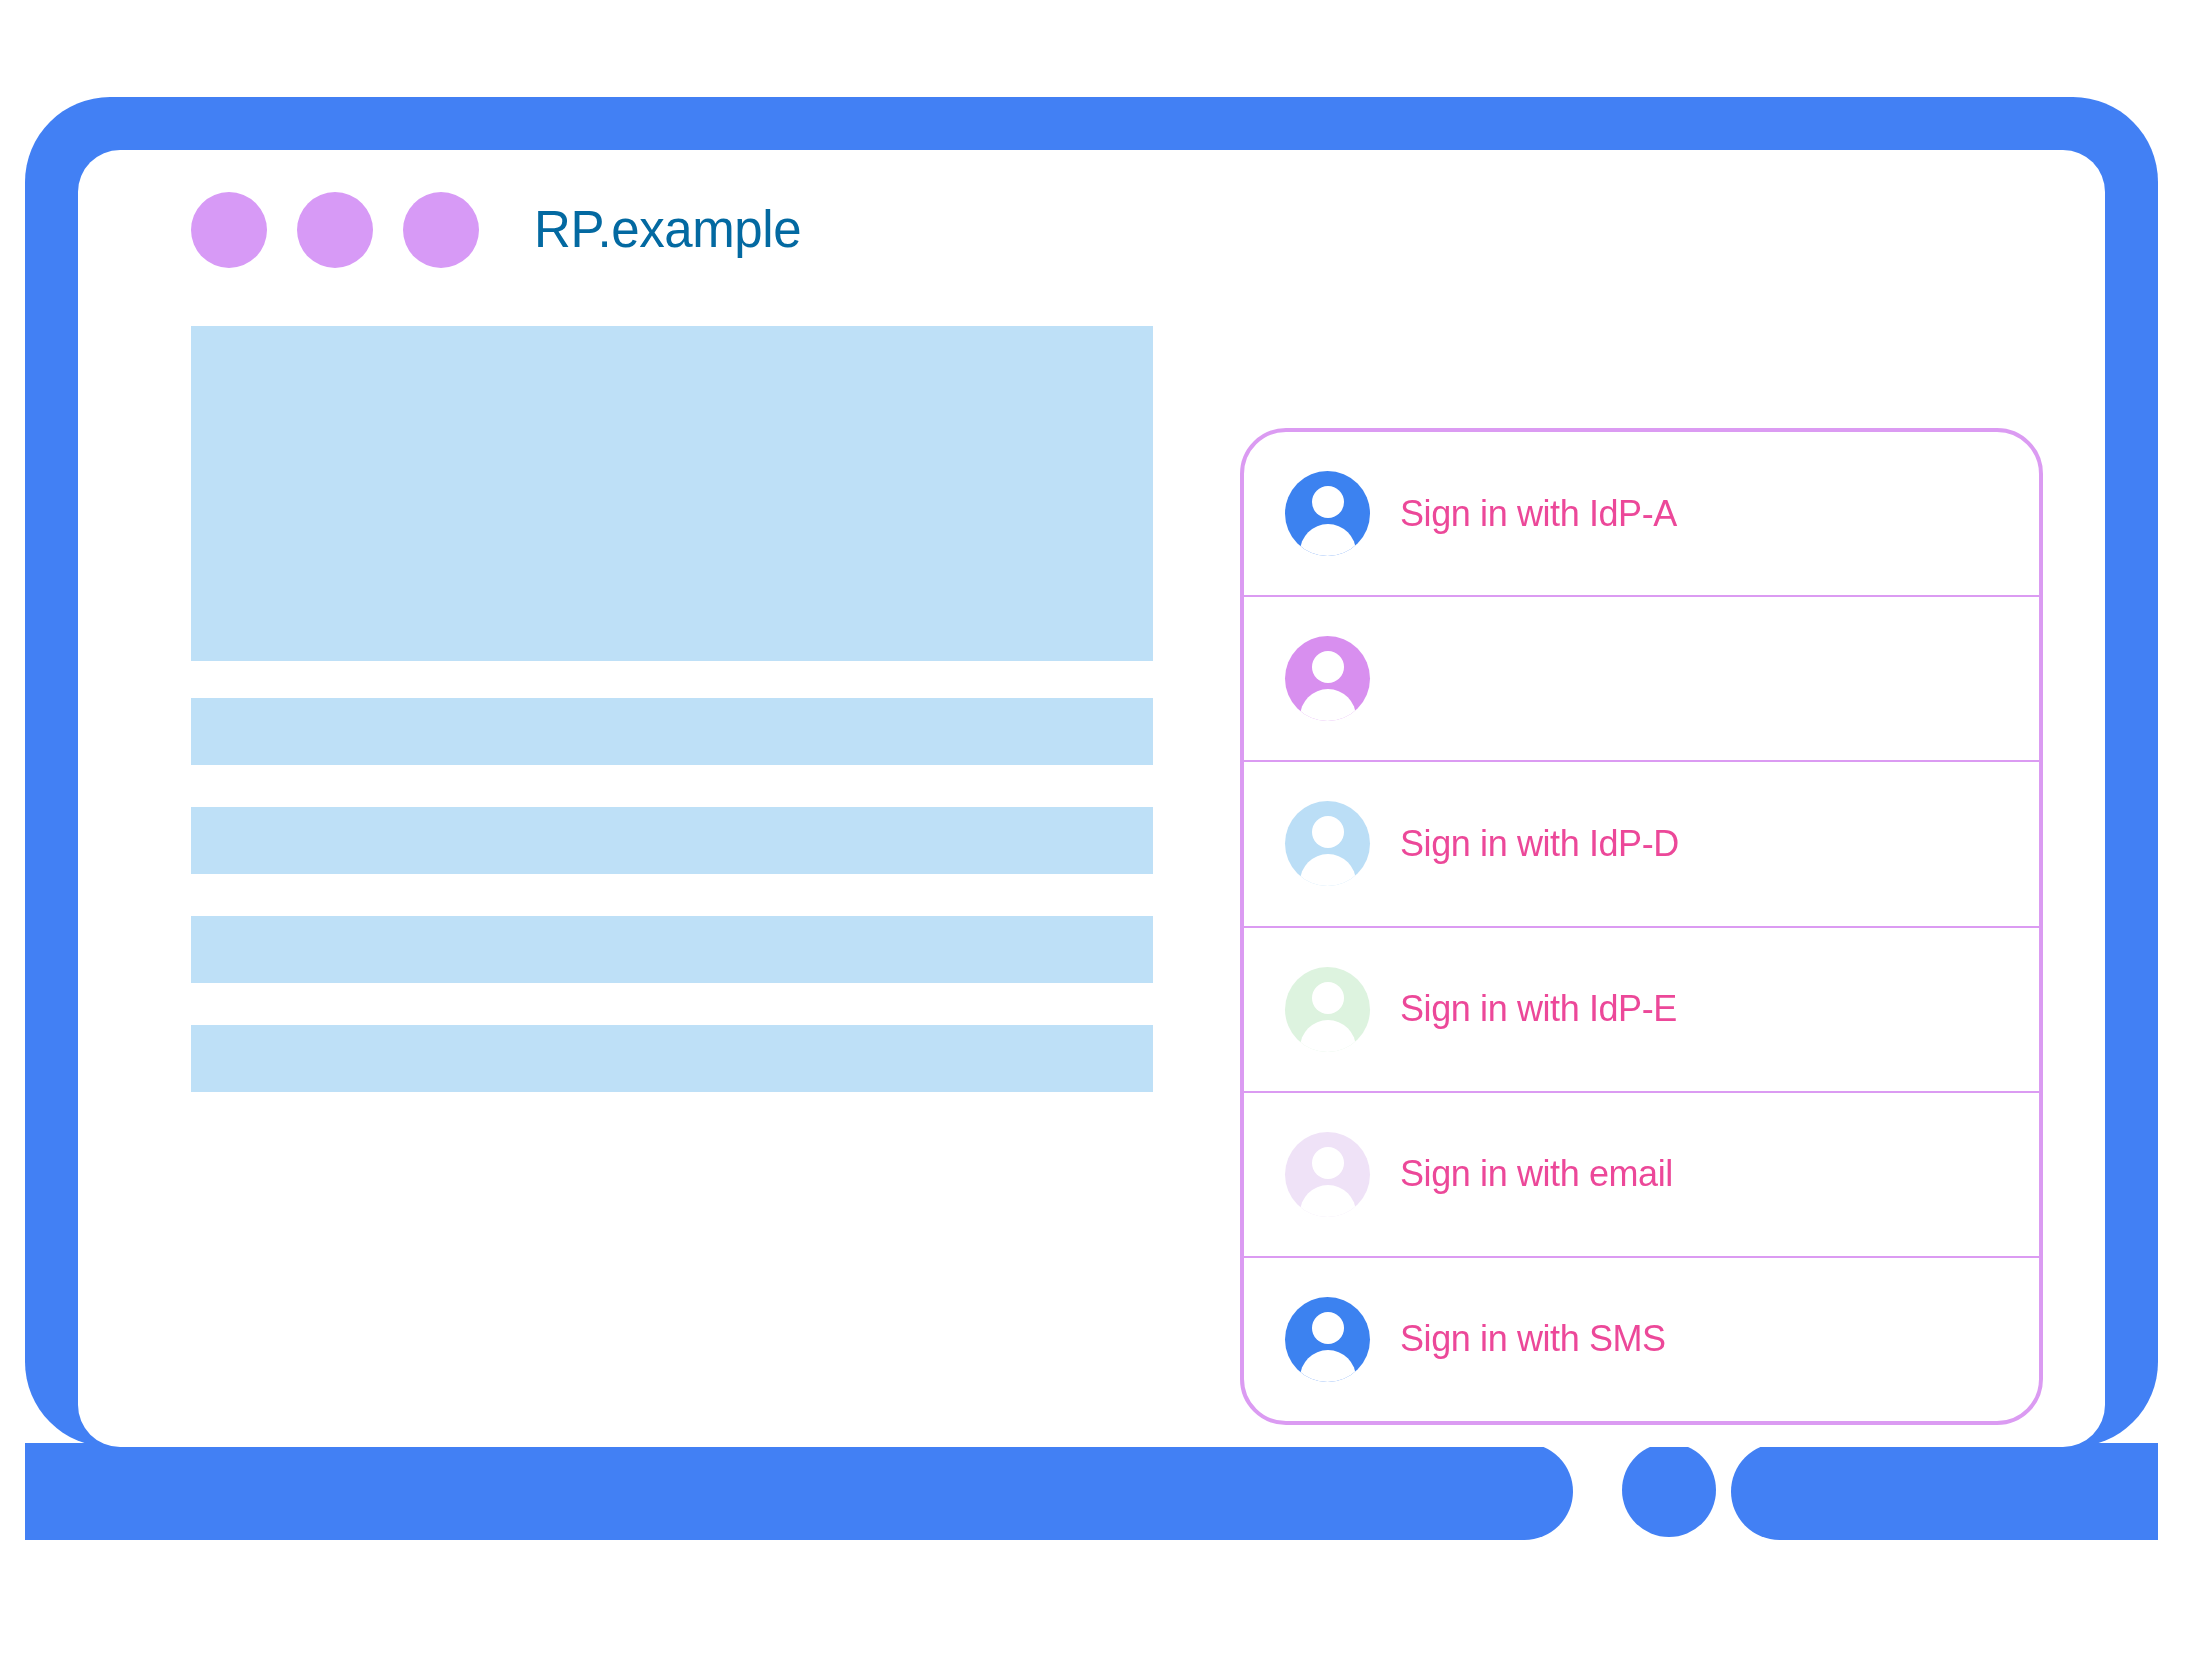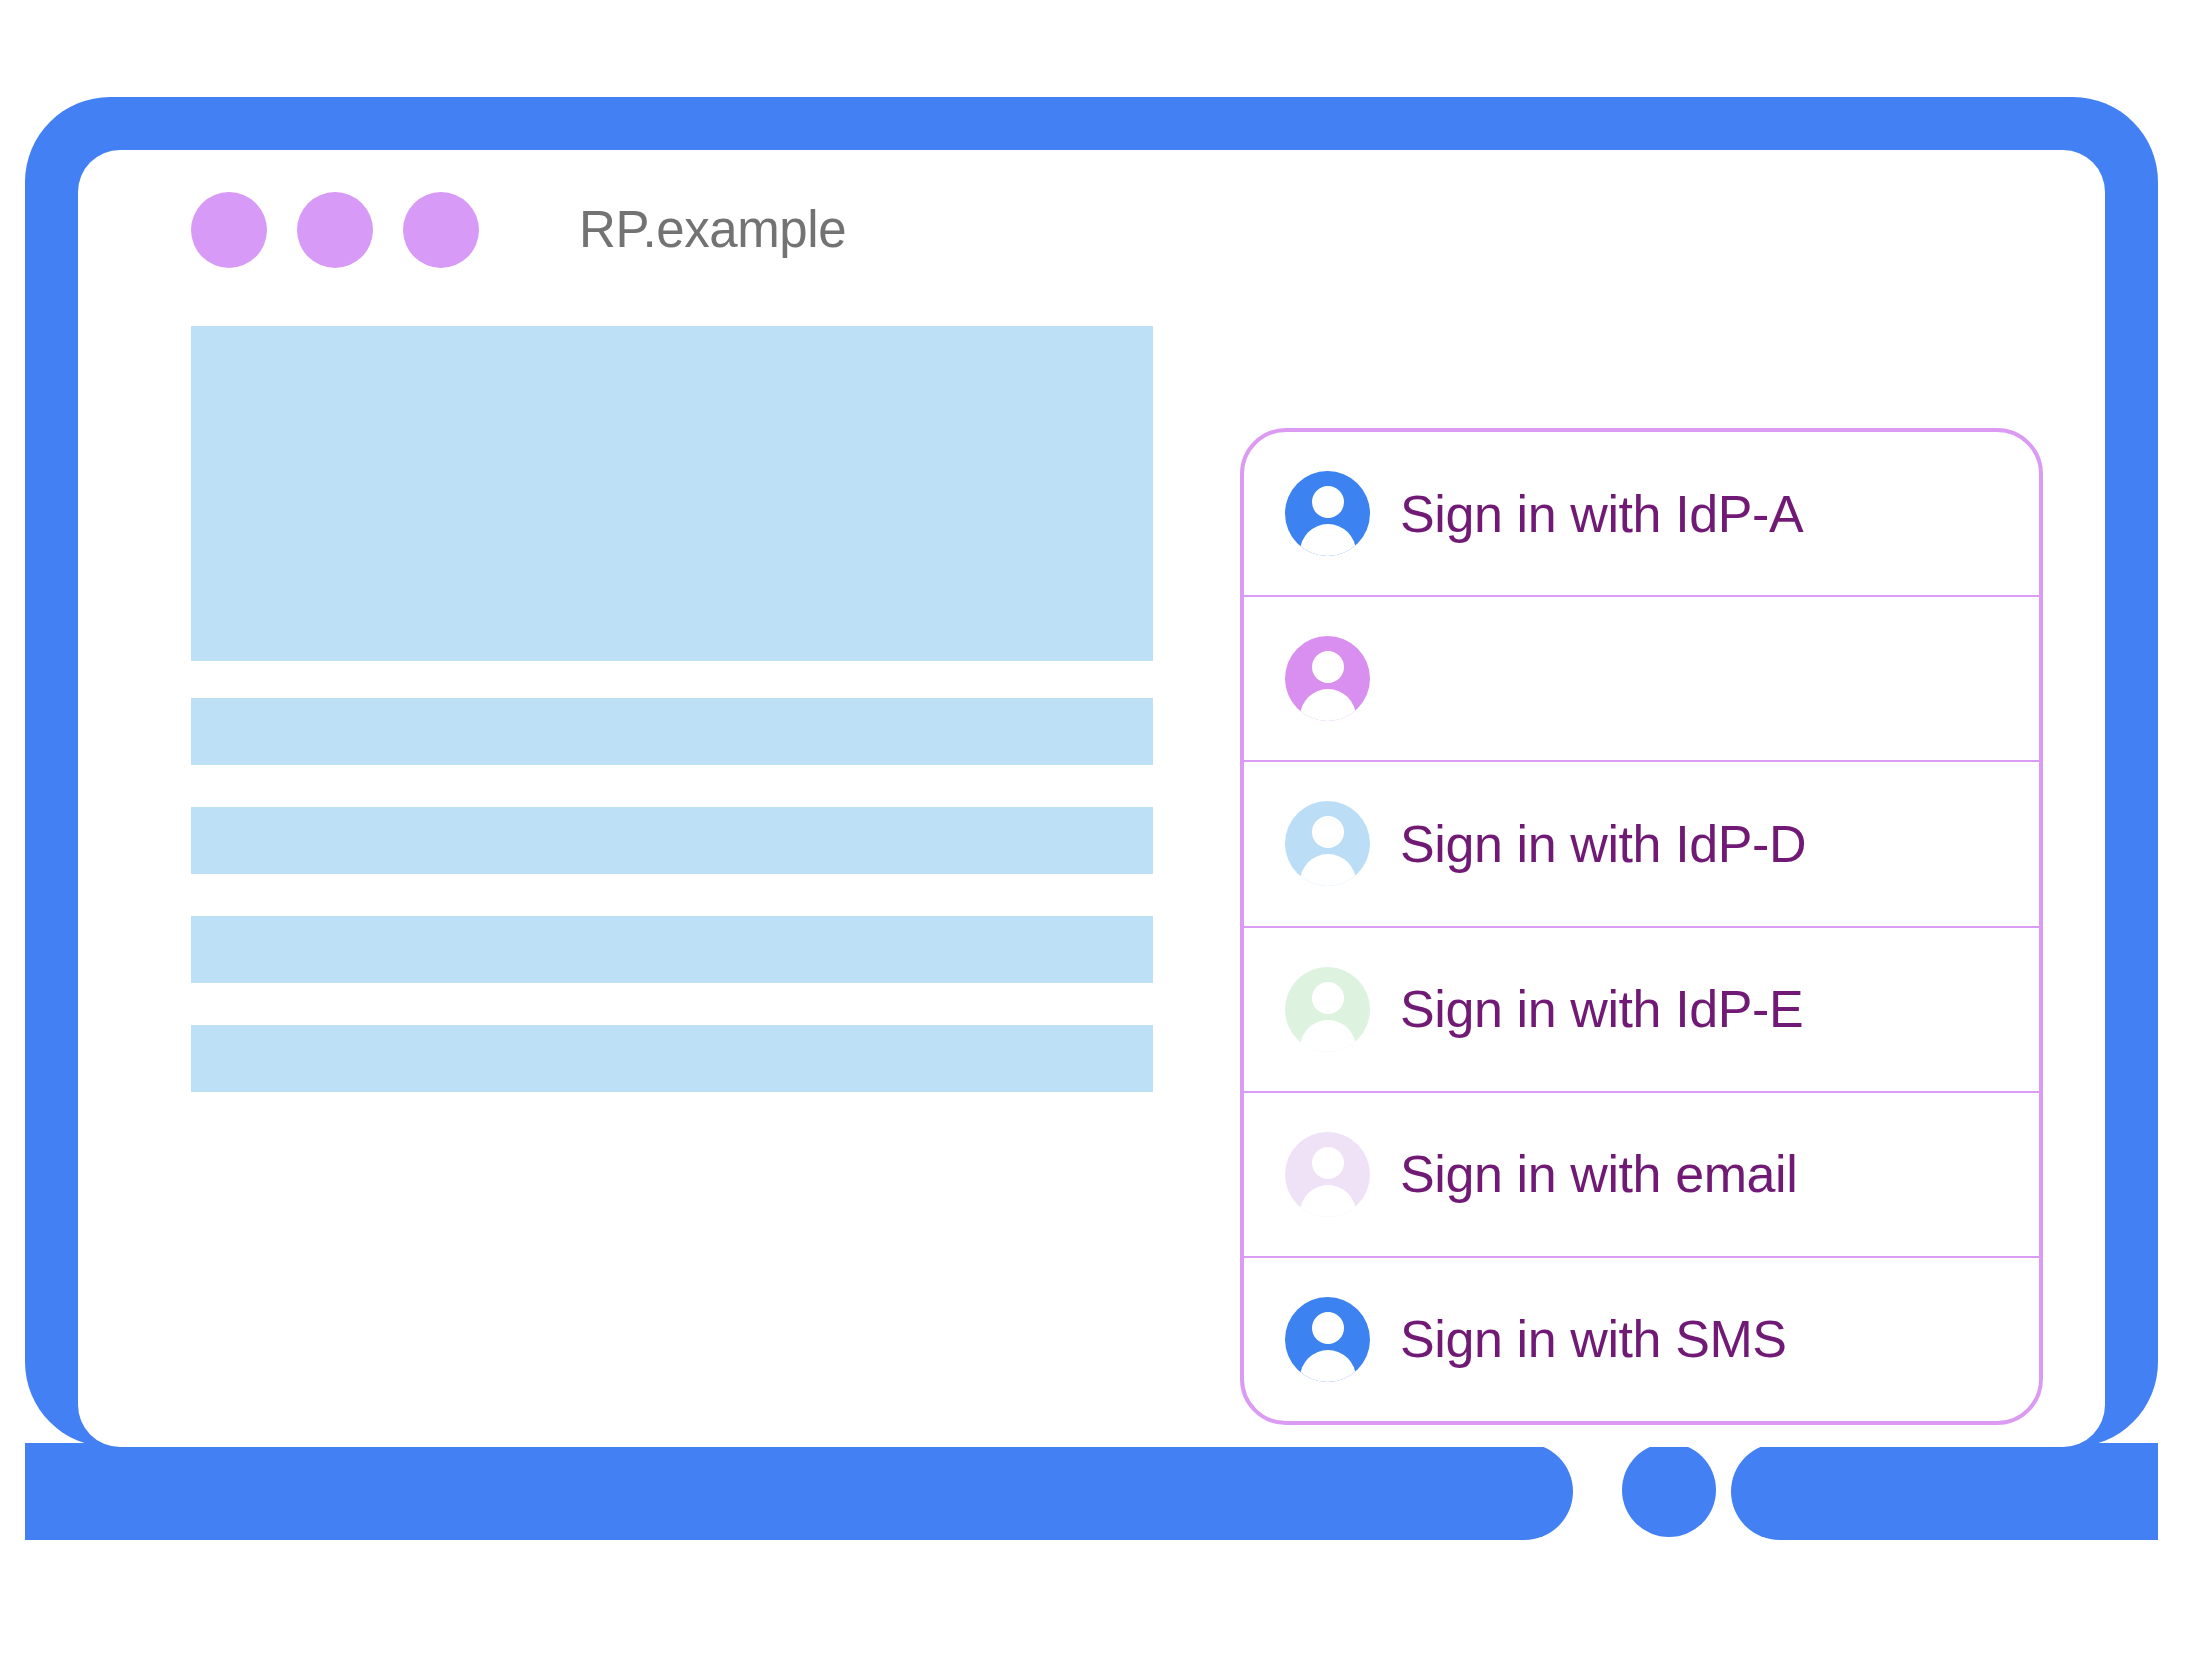--- a/index.html
+++ b/index.html
@@ -97,23 +97,23 @@
     gap: 30px;
     margin-left: 113px;
   }
   .dot {
     width: 76px;
     height: 76px;
     border-radius: 50%;
     background: #D79AF6;
   }
   .title-text {
-    margin-left: 100px;
+    margin-left: 55px;
     font-size: 51px;
-    color: #737373;
+    color: #0369a1;
     letter-spacing: -0.4px;
     white-space: nowrap;
   }
 
   
   .content-col {
     position: absolute;
     left: 113px;
     top: 176px;
     width: 962px;
@@ -180,22 +180,22 @@
     top: 53px;
     transform: translateX(-50%);
     width: 56px;
     height: 56px;
     border-radius: 50%;
     background: #ffffff;
   }
 
   .signin-label {
     margin-left: 30px;
-    font-size: 52px;
-    color: #701a75;
+    font-size: 36px;
+    color: #ec4899;
     letter-spacing: -0.4px;
     white-space: nowrap;
   }
 </style>
 </head>
 <body>
 
 <div id="stage">
 
   <div class="device-frame"></div>

